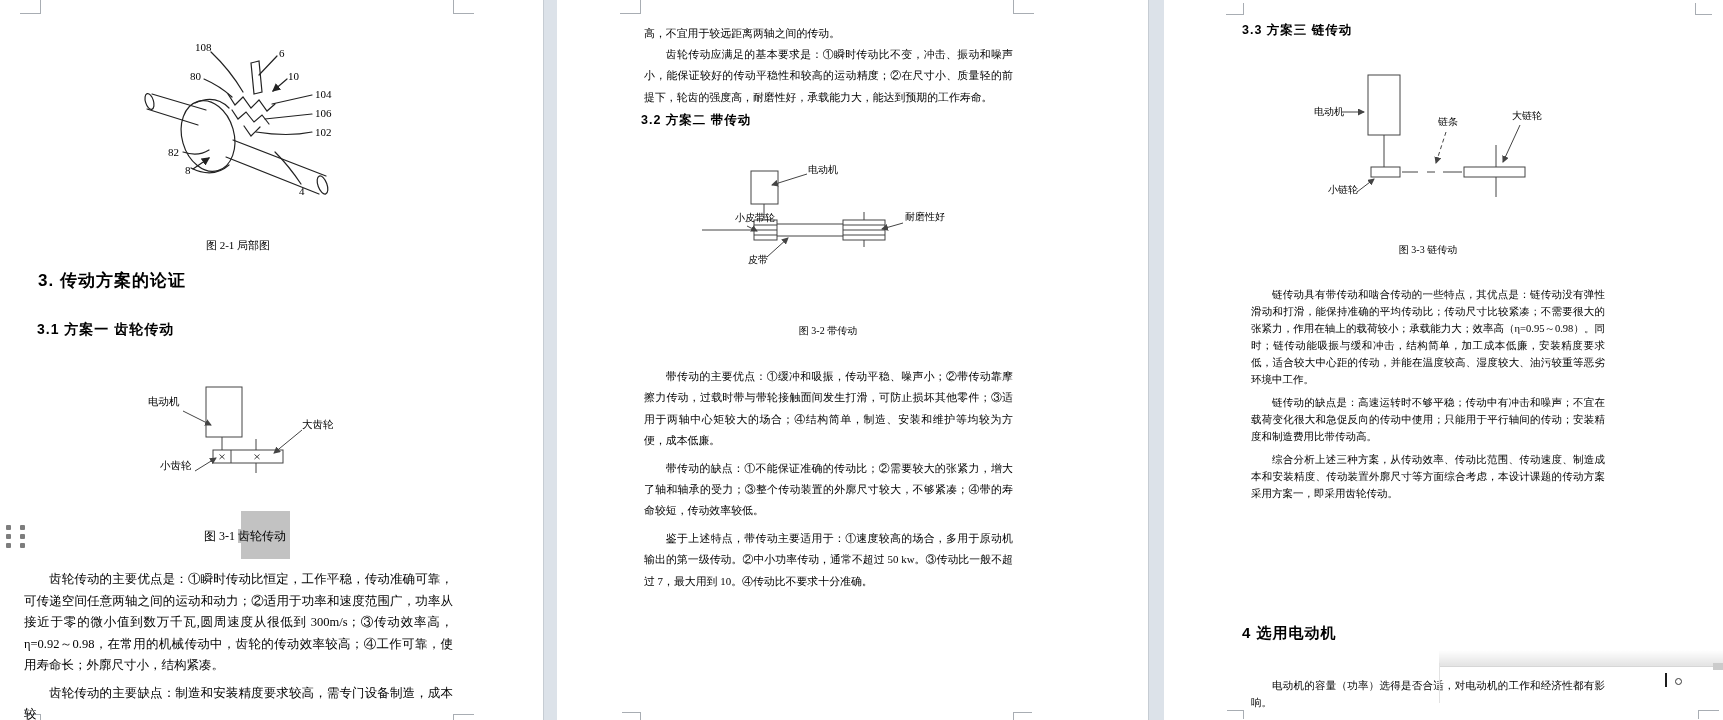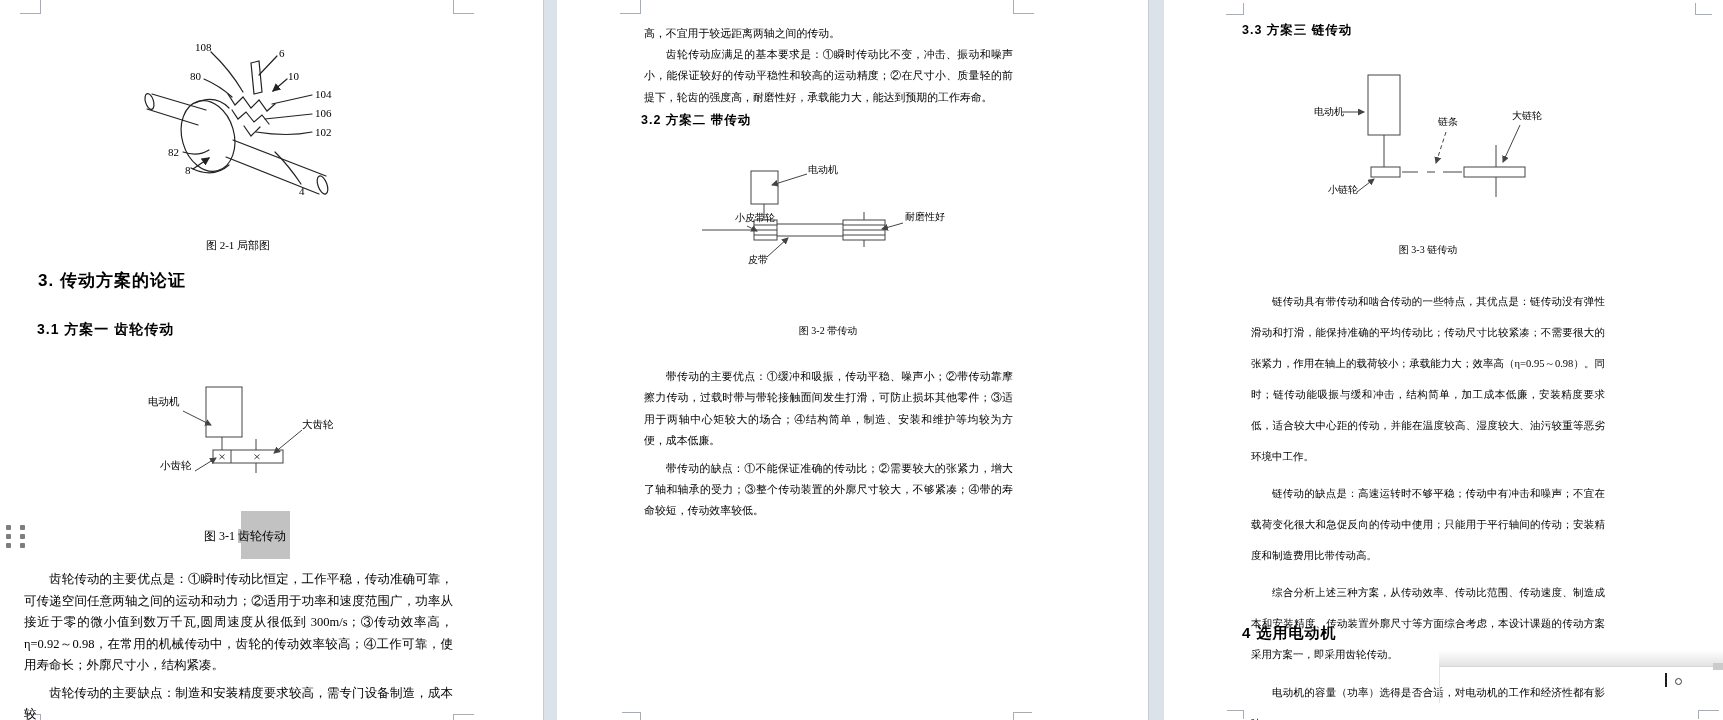--- a/index.html
+++ b/index.html
@@ -35,21 +35,21 @@
     background:linear-gradient(to bottom,rgba(0,0,0,0) 0%,rgba(0,0,0,0.10) 92%);
     border-bottom:1px solid #d6d6d6;}
   .overlay-left-edge{position:absolute;left:1439px;top:663px;width:1px;height:40px;background:#e2e2e2;}
   .overlay-chip{position:absolute;left:1713px;top:663px;width:10px;height:7px;background:#cbcbcb;}
   .text-cursor{position:absolute;left:1665px;top:673px;width:2px;height:14px;background:#1c1c1c;}
   .para-mark{position:absolute;left:1675px;top:678px;width:5px;height:5px;
     border:1px solid #3a3a3a;border-radius:50%;}
   
   .p1-body{left:18px;top:563px;width:441px;font-size:12.5px;line-height:21.5px;}
   .p2-body{font-size:10.9px;line-height:21.4px;left:638px;width:381px;}
-  .p3-body{font-size:10.5px;line-height:31px;left:1245px;width:366px;}
+  .p3-body{font-size:10.5px;line-height:17px;left:1245px;width:366px;}
 </style>
 </head>
 <body>
 
 <div class="page" style="left:0;width:543px;"></div>
 <div class="gutter" style="left:543px;width:14px;"></div>
 <div class="page" style="left:557px;width:591px;"></div>
 <div class="gutter" style="left:1148px;width:16px;"></div>
 <div class="page" style="left:1164px;width:559px;"></div>
 
@@ -191,20 +191,21 @@
   <div class="fig-label" style="left:118px;top:5px;font-size:10px;">电动机</div>
   <div class="fig-label" style="left:13px;top:53px;font-size:10px;margin-left:32px;">小皮带轮</div>
   <div class="fig-label" style="left:215px;top:52px;font-size:10px;">耐磨性好</div>
   <div class="fig-label" style="left:58px;top:95px;font-size:10px;">皮带</div>
 </div>
 <div class="caption" style="left:638px;top:324px;width:380px;font-size:10px;">图 3-2 带传动</div>
 
 <div class="bodytext p2-body" style="top:360px;">
   <p>带传动的主要优点：①缓冲和吸振，传动平稳、噪声小；②带传动靠摩擦力传动，过载时带与带轮接触面间发生打滑，可防止损坏其他零件；③适用于两轴中心矩较大的场合；④结构简单，制造、安装和维护等均较为方便，成本低廉。</p>
   <p>带传动的缺点：①不能保证准确的传动比；②需要较大的张紧力，增大了轴和轴承的受力；③整个传动装置的外廓尺寸较大，不够紧凑；④带的寿命较短，传动效率较低。</p>
+  <p>鉴于上述特点，带传动主要适用于：①速度较高的场合，多用于原动机输出的第一级传动。②中小功率传动，通常不超过 50 kw。③传动比一般不超过 7，最大用到 10。④传动比不要求十分准确。</p>
 </div>
 
 <div class="heading" style="left:1242px;top:22px;font-size:12.5px;">3.3 方案三 链传动</div>
 
 <div class="fig" style="left:1300px;top:70px;width:270px;height:140px;">
   <svg width="270" height="140" viewBox="0 0 270 140">
     <defs>
       <marker id="ah3" markerWidth="7" markerHeight="7" refX="6" refY="3.5" orient="auto">
         <path d="M0,0 L7,3.5 L0,7 z" fill="#444"></path>
       </marker>

